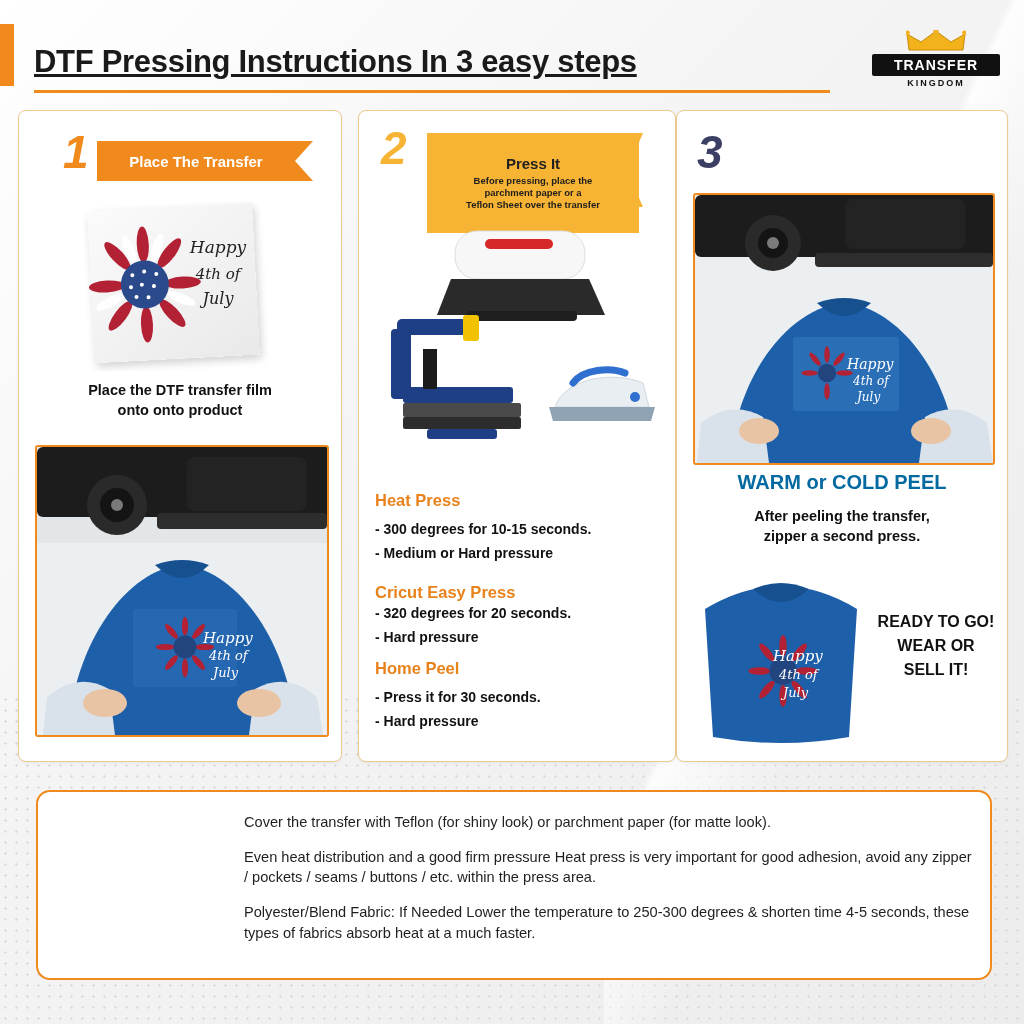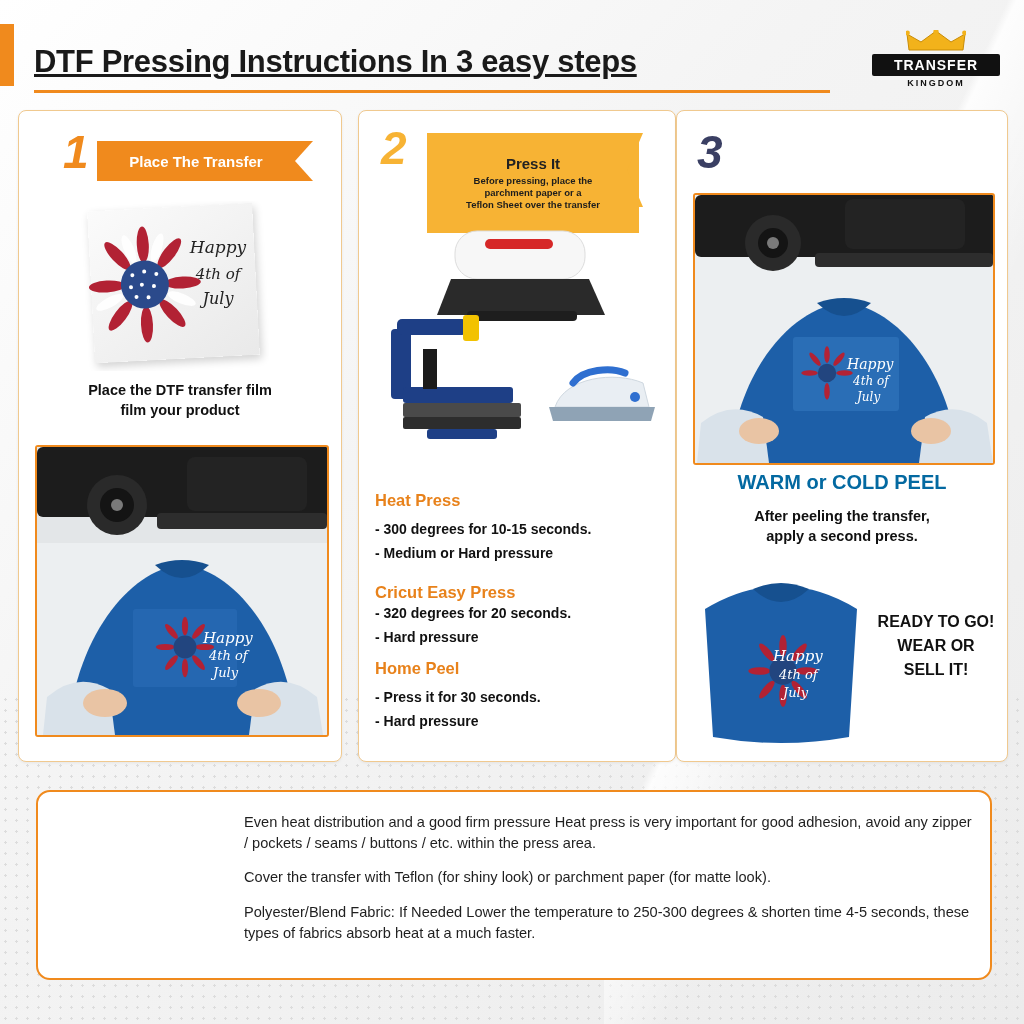--- a/index.html
+++ b/index.html
@@ -209,21 +209,21 @@
             </g>
           </g>
         </g>
       </svg>
       <div class="script" style="left:94px;top:38px;width:90px;font-size:17px;">Happy</div>
       <div class="script" style="left:94px;top:66px;width:90px;font-size:15px;">4th of</div>
       <div class="script" style="left:94px;top:90px;width:90px;font-size:16px;">July</div>
     </div>
 
     <div class="caption" style="left:16px;top:270px;width:290px;white-space:pre-line;">Place the DTF transfer film
-film your product</div>
+onto onto product</div>
 
     <div class="photo bordered" style="left:16px;top:334px;width:290px;height:288px;background:#e7e9ea;">
       <svg width="290" height="288" viewBox="0 0 290 288">
         <rect width="290" height="288" fill="#eceff1"></rect>
         <rect x="0" y="0" width="290" height="96" fill="#e3e6e8"></rect>
         <g fill="#1c1c1c">
           <rect x="0" y="0" width="300" height="70" rx="6"></rect>
           <circle cx="80" cy="58" r="30" fill="#2a2a2a"></circle>
           <circle cx="80" cy="58" r="17" fill="#141414"></circle>
           <circle cx="80" cy="58" r="6" fill="#7a7a7a"></circle>
@@ -343,21 +343,21 @@
         <text x="162" y="206" fill="#ffffff" font-size="12" font-family="DejaVu Serif, serif" font-style="italic">July</text>
         <path d="M6 228 q30 -24 62 -6 l6 46 H2 Z" fill="#d9e2ea"></path>
         <path d="M292 228 q-30 -24 -62 -6 l-6 46 h74 Z" fill="#d9e2ea"></path>
         <ellipse cx="64" cy="236" rx="20" ry="13" fill="#e9c4a4"></ellipse>
         <ellipse cx="236" cy="236" rx="20" ry="13" fill="#e9c4a4"></ellipse>
       </svg>
     </div>
 
     <div class="caption" style="left:14px;top:358px;width:302px;font-size:20px;color:#0369a1;">WARM or COLD PEEL</div>
     <div class="caption" style="left:14px;top:396px;width:302px;white-space:pre-line;">After peeling the transfer,
-apply a second press.</div>
+zipper a second press.</div>
 
     <div class="photo" style="left:10px;top:452px;width:190px;height:192px;">
       <svg width="190" height="192" viewBox="0 0 190 192">
         <path d="M18 46 q40 -24 76 -22 q36 -2 76 22 l-8 128 q-68 12 -136 0 Z" fill="#1d5fa8"></path>
         <path d="M66 26 q28 26 56 0 q-28 -12 -56 0" fill="#16508f"></path>
         <g transform="translate(96,108) scale(.62)">
           <g fill="#b22234">
             <ellipse cx="0" cy="-40" rx="6" ry="18"></ellipse>
             <ellipse cx="26" cy="-30" rx="6" ry="18" transform="rotate(40 26 -30)"></ellipse>
             <ellipse cx="-26" cy="-30" rx="6" ry="18" transform="rotate(-40 -26 -30)"></ellipse>
@@ -375,18 +375,18 @@
       </svg>
     </div>
 
     <div class="caption" style="left:196px;top:500px;width:126px;font-size:16px;">READY TO GO!</div>
     <div class="caption" style="left:196px;top:524px;width:126px;font-size:16px;">WEAR OR</div>
     <div class="caption" style="left:196px;top:548px;width:126px;font-size:16px;">SELL IT!</div>
   </div>
 
   <div class="tips-card">
     <div class="tips-text">
+      <p>Cover the transfer with Teflon (for shiny look) or parchment paper (for matte look).</p>
       <p>Even heat distribution and a good firm pressure Heat press is very important for good adhesion, avoid any zipper / pockets / seams / buttons / etc. within the press area.</p>
-      <p>Cover the transfer with Teflon (for shiny look) or parchment paper (for matte look).</p>
       <p>Polyester/Blend Fabric: If Needed Lower the temperature to 250-300 degrees &amp; shorten time 4-5 seconds, these types of fabrics absorb heat at a much faster.</p>
     </div>
   </div>
 </div>
 
 </body></html>

